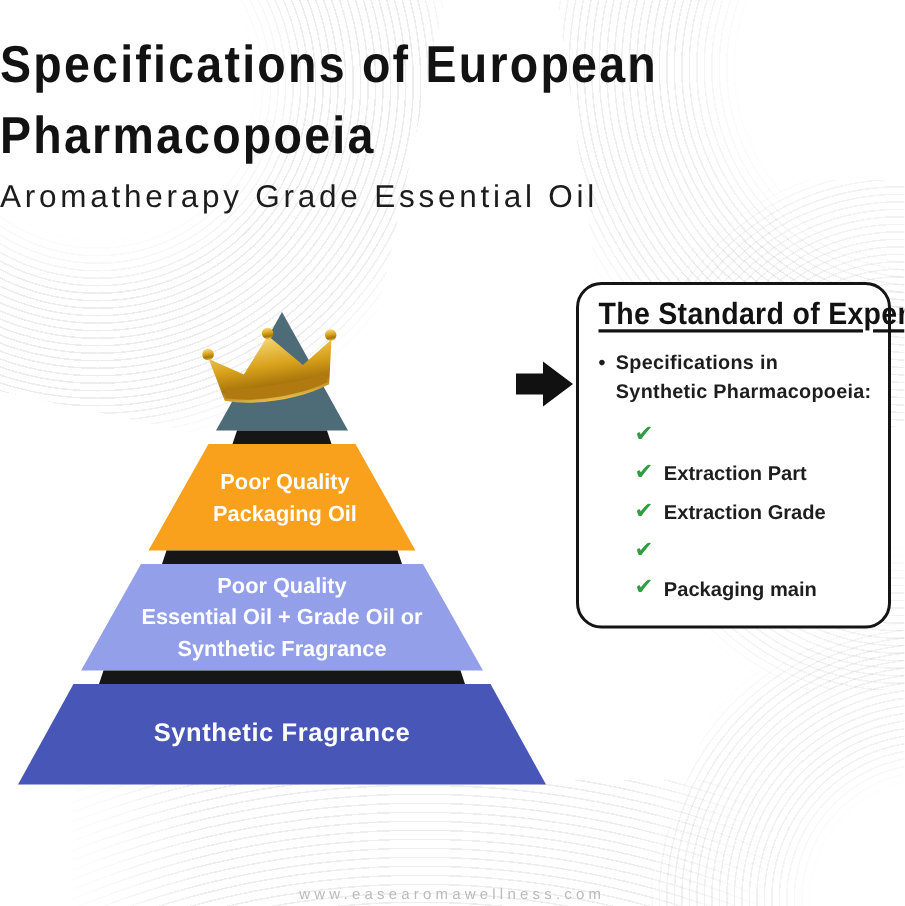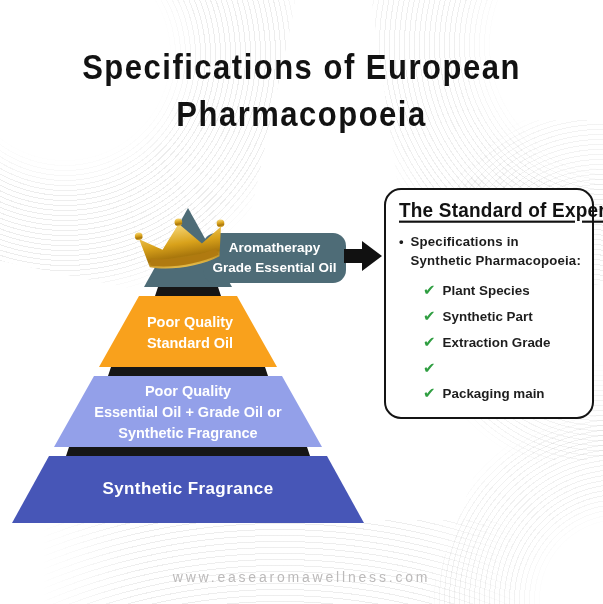--- a/index.html
+++ b/index.html
@@ -27,21 +27,21 @@
   #wave-br{left:440px;top:420px;width:360px;height:360px;
     -webkit-mask:radial-gradient(circle at 50% 50%, transparent 30%, #000 42%, #000 68%, transparent 76%);
     mask:radial-gradient(circle at 50% 50%, transparent 30%, #000 42%, #000 68%, transparent 76%);
     transform:rotate(20deg);opacity:.6;}
   #wave-bm{left:40px;top:520px;width:480px;height:90px;
     background:repeating-radial-gradient(circle at 50% 640px, rgba(90,90,90,.13) 0 1px, transparent 1px 6px);
     -webkit-mask:linear-gradient(90deg, transparent 0, #000 20%, #000 80%, transparent 100%);
     mask:linear-gradient(90deg, transparent 0, #000 20%, #000 80%, transparent 100%);
     opacity:.8;}
   
-  .header{position:absolute;left:0;top:20px;width:100%;text-align:center;z-index:2;margin-top:24px;}
+  .header{position:absolute;left:0;top:20px;width:100%;z-index:2;}
   .title{
     margin:0;color:#121212;font-weight:800;font-size:31px;line-height:42px;
     letter-spacing:1.5px;transform:scaleY(1.12);transform-origin:center top;
   }
   .subtitle{
     margin-top:16px;color:#1c1c1c;font-weight:400;font-size:21px;letter-spacing:2.5px;
   }
   
   #pyramid-svg{position:absolute;left:0;top:0;z-index:1;}
   .tier-label{
@@ -69,40 +69,41 @@
   }
   .bullet-row{display:flex;gap:7px;margin-top:11px;}
   .bullet-dot{font-size:13px;color:#1d1d1d;line-height:19px;font-weight:700;}
   .bullet-text{margin:0;width:172px;font-size:13.2px;font-weight:700;color:#1d1d1d;line-height:19px;letter-spacing:.2px;}
   .check-list{list-style:none;margin:9px 0 0 24px;padding:0;}
   .check-item{display:flex;align-items:flex-start;gap:7px;margin-bottom:3px;}
   .check-mark{font-size:15px;line-height:22px;font-weight:700;}
   .check-text{width:152px;font-size:13.4px;font-weight:700;color:#1e1e1e;line-height:23px;}
   
   .footer{
-    position:absolute;left:0;top:569px;width:100%;text-align:center;z-index:2;
-    font-size:14px;letter-spacing:2.8px;color:#bcbaba;font-weight:500;
+    position:absolute;left:0;top:591px;width:100%;text-align:center;z-index:2;
+    font-size:10px;letter-spacing:2.8px;color:#bcbaba;font-weight:500;
   }
 </style>
 </head>
 <body>
 
 <div class="canvas">
 
   <div class="wave w-rings" id="wave-tl"></div>
   <div class="wave w-rings" id="wave-tr"></div>
   <div class="wave w-rings" id="wave-mr"></div>
   <div class="wave w-rings" id="wave-br"></div>
   <div class="wave" id="wave-bm"></div>
 
   <div class="header">
     <h1 class="title">
       <span>Specifications of European</span><br>
       <span>Pharmacopoeia</span>
     </h1>
+    <div class="subtitle">Aromatherapy Grade Essential Oil</div>
   </div>
 
   <svg id="pyramid-svg" width="603" height="604" viewBox="0 0 603 604">
     <polygon points="188,208 144,287 232,287" fill="#4e6c77"></polygon>
     <polygon points="158,287 218,287 221,296 155,296" fill="#161616"></polygon>
     <polygon points="139,296 237,296 277,367 99,367" fill="#f9a11c"></polygon>
     <polygon points="111,367 265,367 268,376 108,376" fill="#161616"></polygon>
     <polygon points="94,376 282,376 322,447 54,447" fill="#93a0e9"></polygon>
     <polygon points="69,447 307,447 310,456 66,456" fill="#161616"></polygon>
     <polygon points="49,456 327,456 364,523 12,523" fill="#4756b7"></polygon>
@@ -117,27 +118,23 @@
         <stop offset="1" stop-color="#e8bd4a"></stop>
       </linearGradient>
     </defs>
     <path d="M14,58 C40,67 80,67 106,58 L114,20 L86,38 L60,8 L34,38 L6,20 Z" fill="url(#goldGrad)"></path>
     <circle cx="6" cy="16" r="5" fill="url(#goldGrad)"></circle>
     <circle cx="60" cy="6" r="5" fill="url(#goldGrad)"></circle>
     <circle cx="114" cy="16" r="5" fill="url(#goldGrad)"></circle>
     <path d="M15,56 C40,64 80,64 105,56 L103,47 C80,54 40,54 17,47 Z" fill="#b07a10"></path>
   </svg>
 
-  <div class="tier-label" id="tier1-label" style="background-color: rgb(78, 108, 119);">
-    <span>Aromatherapy</span><br>
-    <span>Grade Essential Oil</span>
-  </div>
   <div class="tier-label" id="tier2-label">
     <span>Poor Quality</span><br>
-    <span>Standard Oil</span>
+    <span>Packaging Oil</span>
   </div>
   <div class="tier-label" id="tier3-label">
     <span>Poor Quality</span><br>
     <span>Essential Oil + Grade Oil or</span><br>
     <span>Synthetic Fragrance</span>
   </div>
   <div class="tier-label" id="tier4-label">
     <span>Synthetic Fragrance</span>
   </div>
 
@@ -147,25 +144,24 @@
 
   <section class="expert-box">
     <h2 class="expert-title">The Standard of Expert</h2>
     <div class="bullet-row">
       <span class="bullet-dot">•</span>
       <p class="bullet-text">Specifications in Synthetic Pharmacopoeia:</p>
     </div>
     <ul class="check-list">
       <li class="check-item">
         <span class="check-mark" style="color: rgb(47, 158, 65);">✔</span>
-        <span class="check-text">Plant Species</span>
       </li>
       <li class="check-item">
         <span class="check-mark" style="color: rgb(47, 158, 65);">✔</span>
-        <span class="check-text">Synthetic Part</span>
+        <span class="check-text">Extraction Part</span>
       </li>
       <li class="check-item">
         <span class="check-mark" style="color: rgb(47, 158, 65);">✔</span>
         <span class="check-text">Extraction Grade</span>
       </li>
       <li class="check-item">
         <span class="check-mark" style="color: rgb(47, 158, 65);">✔</span>
       </li>
       <li class="check-item">
         <span class="check-mark" style="color: rgb(47, 158, 65);">✔</span>

